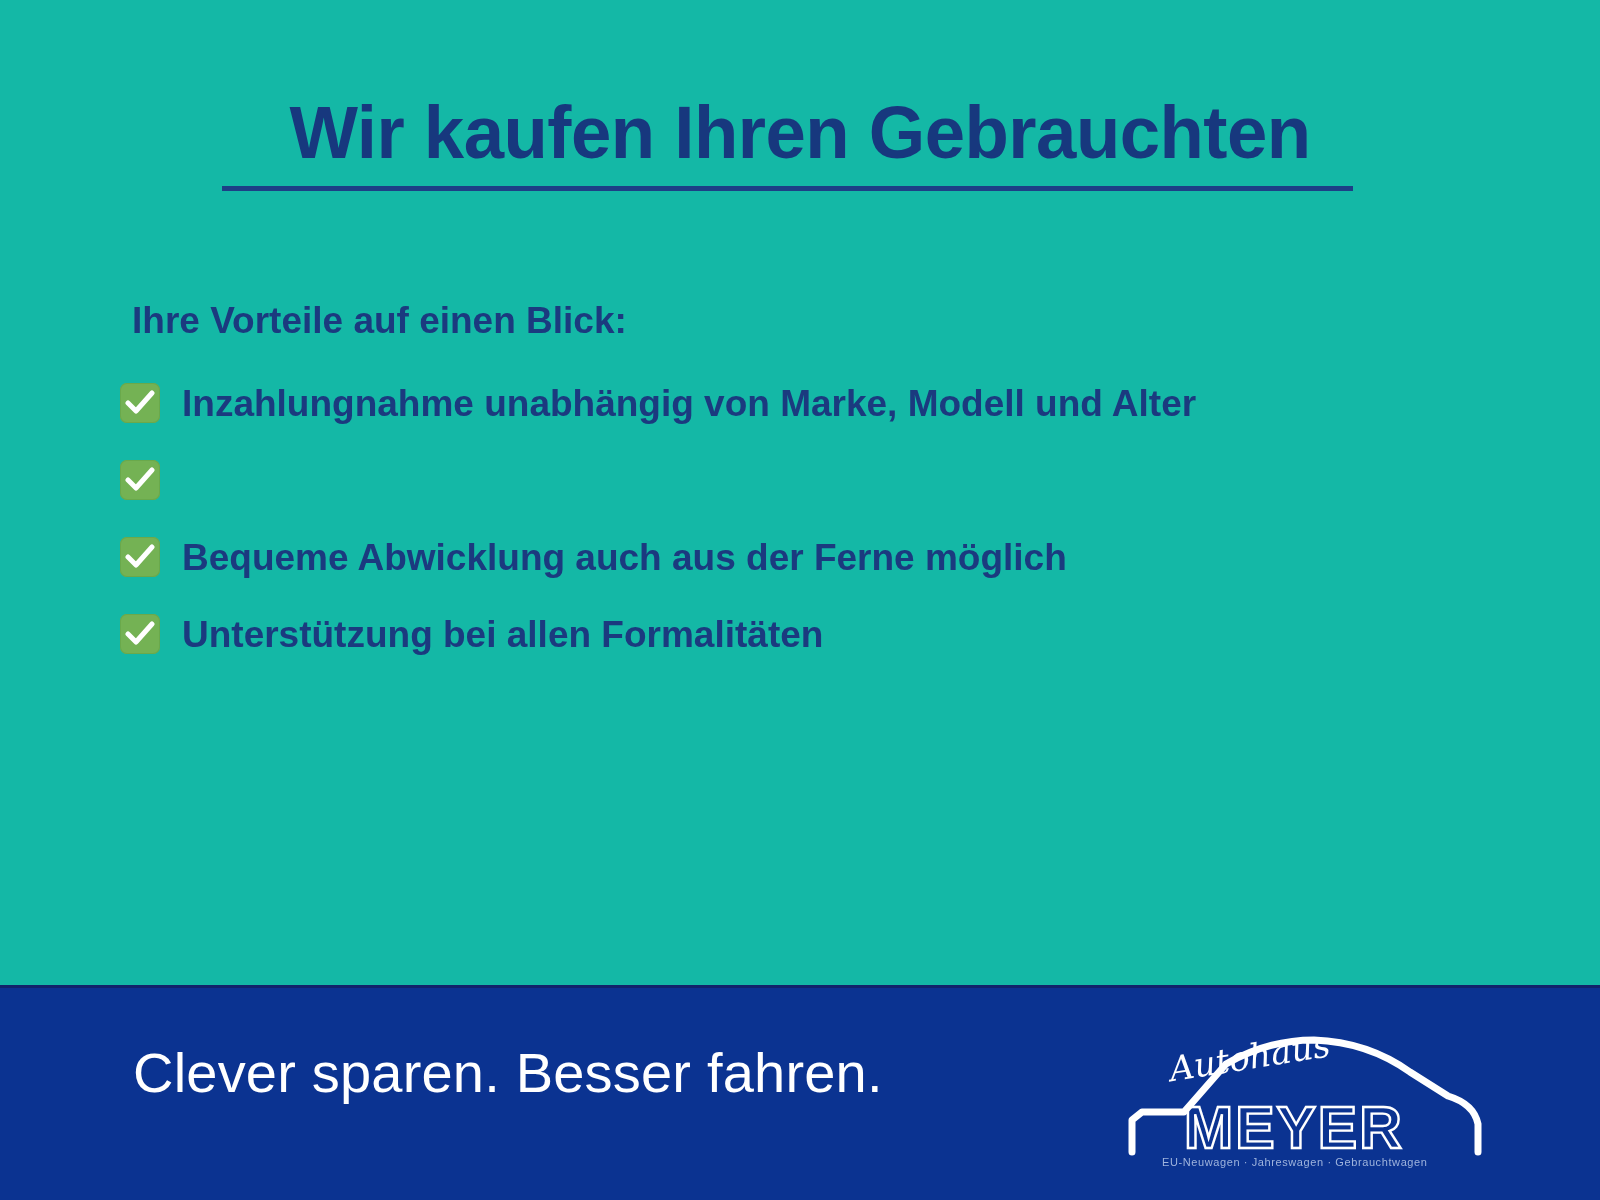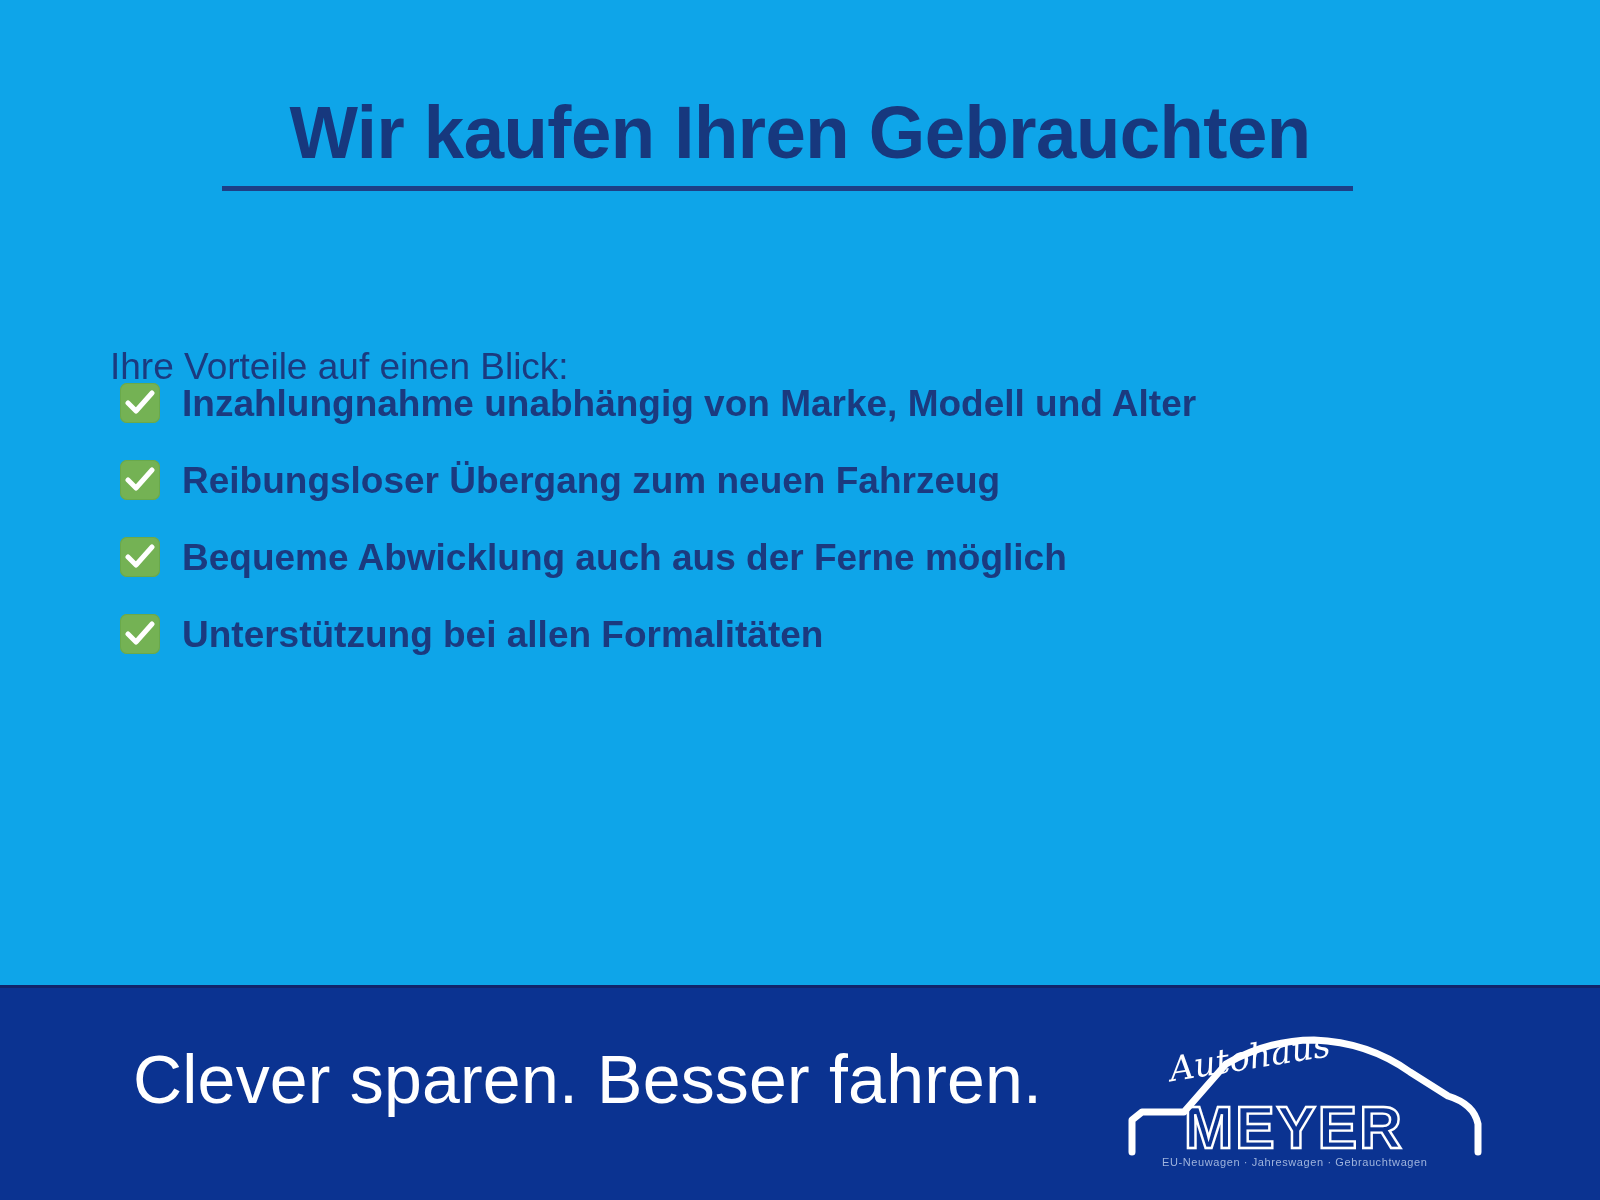--- a/index.html
+++ b/index.html
@@ -11,21 +11,21 @@
     height: 1200px;
     background: #ffffff;
     font-family: "Liberation Sans", sans-serif;
     overflow: hidden;
     position: relative;
   }
 
   .poster {
     position: absolute;
     inset: 0;
-    background: #0ea5e9;
+    background: #14b8a6;
   }
 
   
   .title-block {
     position: absolute;
     left: 0;
     top: 96px;
     width: 1600px;
     text-align: center;
   }
@@ -44,27 +44,26 @@
     left: 222px;
     top: 186px;
     width: 1131px;
     height: 5px;
     background: #1d3f86;
   }
 
   
   .subtitle {
     position: absolute;
-    left: 110px;
+    left: 132px;
     top: 300px;
     font-size: 37px;
-    font-weight: normal;
+    font-weight: bold;
     color: #1b3a7f;
     white-space: nowrap;
-    margin-top: 46px;
   }
 
   
   .benefits {
     position: absolute;
     left: 120px;
     top: 378px;
     width: 1400px;
   }
   .benefit-row {
@@ -105,21 +104,21 @@
     top: 985px;
     width: 1600px;
     height: 215px;
     background: #0b3391;
     border-top: 3px solid #11246b;
   }
   .banner-slogan {
     position: absolute;
     left: 133px;
     top: 52px;
-    font-size: 68px;
+    font-size: 56px;
     color: #ffffff;
     font-weight: normal;
     white-space: nowrap;
     letter-spacing: 0.2px;
   }
 
   
   .logo {
     position: absolute;
     right: 112px;
@@ -177,21 +176,20 @@
       <span class="benefit-text">Inzahlungnahme unabhängig von Marke, Modell und Alter</span>
     </div>
 
 
     <div class="benefit-row">
       <span class="check-box">
         <svg viewBox="0 0 30 28" aria-hidden="true">
           <path d="M3 14 L11 22 L27 4" fill="none" stroke="#ffffff" stroke-width="5" stroke-linecap="round" stroke-linejoin="round"></path>
         </svg>
       </span>
-      <span class="benefit-text">Reibungsloser Übergang zum neuen Fahrzeug</span>
     </div>
 
     <div class="benefit-row">
       <span class="check-box">
         <svg viewBox="0 0 30 28" aria-hidden="true">
           <path d="M3 14 L11 22 L27 4" fill="none" stroke="#ffffff" stroke-width="5" stroke-linecap="round" stroke-linejoin="round"></path>
         </svg>
       </span>
       <span class="benefit-text">Bequeme Abwicklung auch aus der Ferne möglich</span>
     </div>

